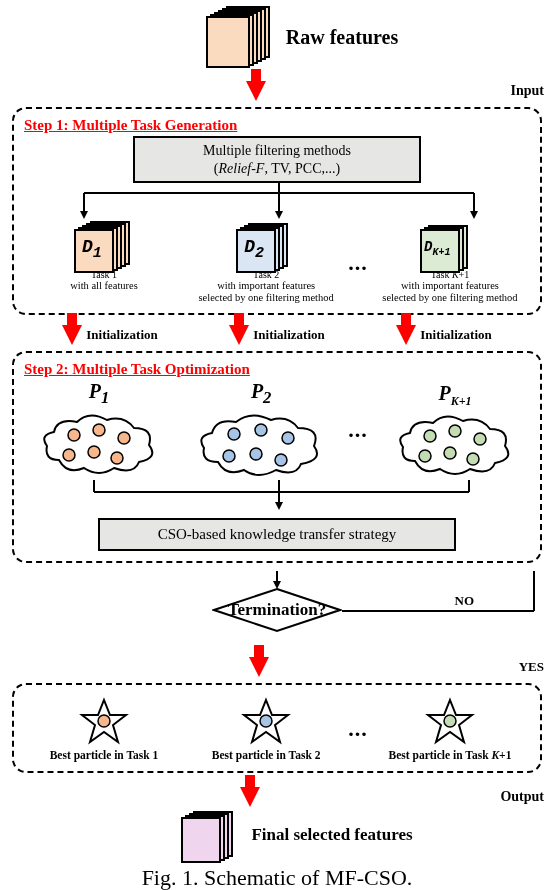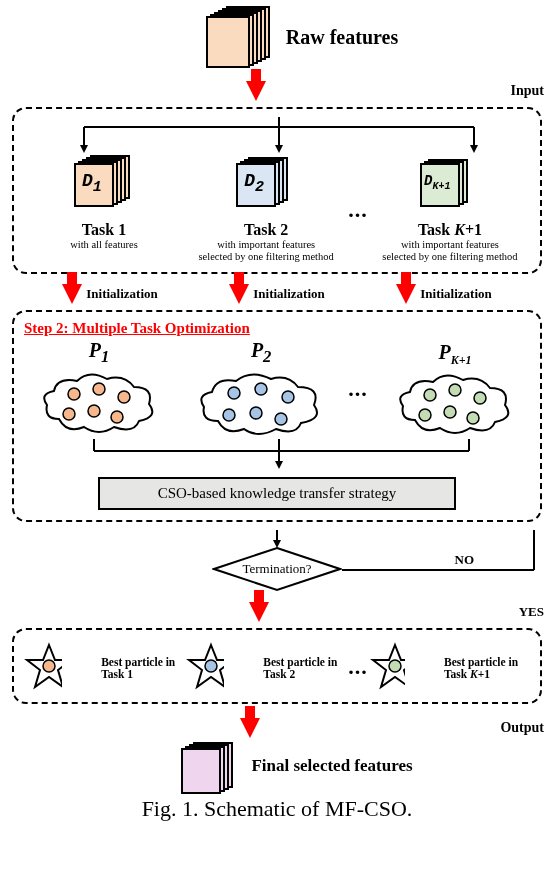--- a/index.html
+++ b/index.html
@@ -87,21 +87,21 @@
   }
   .task .stack-doc.small { width: 60px; height: 46px; font-family: Liberation Mono, monospace; }
   .task .d-label {
     position: absolute;
     left: 8px; top: 14px;
     font-style: italic;
     font-weight: bold;
     font-size: 18px;
     z-index: 10;
   }
-  .task-title { font-weight: bold; font-size: 16px; margin-top: 18px; }
+  .task-title { font-weight: normal; font-size: 10px; margin-top: 0; }
   .task-desc { font-size: 10.5px; text-align: center; line-height: 1.1; }
 
   .dots { font-weight: bold; font-size: 22px; align-self: center; letter-spacing:1px;}
 
   .init-row {
     display: flex;
     justify-content: space-between;
     padding: 0 20px;
     margin: 10px 0 2px 0;
     align-items: center;
@@ -130,27 +130,27 @@
     font-size: 15px;
   }
 
   .decision-wrap { display:flex; justify-content:center; margin: 8px 0 0 0;}
   .decision {
     width: 130px; height: 46px;
     display:flex; align-items:center; justify-content:center;
     position: relative;
   }
   .decision svg { position:absolute; inset:0; }
-  .decision-text { font-weight: normal; font-size: 13px; z-index:1;}
+  .decision-text { font-weight: bold; font-size: 17px; z-index:1;}
 
   .star-row {
     display:flex; justify-content:space-between; align-items:center;
     margin-top: 4px;
   }
-  .star-col { display:flex; align-items:center; width: 160px; gap: 39px;}
+  .star-col { display:flex; flex-direction:column; align-items:center; width: 160px;}
   .star-label { font-weight:bold; font-size: 11.5px; margin-top: 2px;}
 
   .caption {
     text-align:center;
     font-size: 22px;
     margin-top: 6px;
   }
 
   .yes-no { font-weight:bold; font-size:13px;}
 </style>
@@ -168,21 +168,28 @@
   </div>
   <div style="font-weight:bold; font-size:20px;">Raw features</div>
 </div>
 
 <div class="row" style="margin-top:16px; gap:2px;">
   <div class="arrow-down"></div>
   <div class="arrow-label" style="margin-left:6px;">Input</div>
 </div>
 
 <div class="dashed-box">
-
+  <div class="step-title">Step 1: Multiple Task Generation</div>
+
+  <div class="filter-box">
+    <div>Multiple filtering methods</div>
+    <div>
+      (<span style="font-style:italic">Relief-F</span>, TV, PCC,...)
+    </div>
+  </div>
 
   <svg width="510" height="36" style="display:block; margin:0 auto;">
     <line x1="255" y1="0" x2="255" y2="10" stroke="#000" stroke-width="2"></line>
     <line x1="60" y1="10" x2="450" y2="10" stroke="#000" stroke-width="2"></line>
     <line x1="60" y1="10" x2="60" y2="30" stroke="#000" stroke-width="2"></line>
     <line x1="255" y1="10" x2="255" y2="30" stroke="#000" stroke-width="2"></line>
     <line x1="450" y1="10" x2="450" y2="30" stroke="#000" stroke-width="2"></line>
     <polygon points="56,28 64,28 60,36" fill="#000"></polygon>
     <polygon points="251,28 259,28 255,36" fill="#000"></polygon>
     <polygon points="446,28 454,28 450,36" fill="#000"></polygon>
@@ -323,21 +330,21 @@
     <div class="decision">
       <svg viewBox="0 0 130 46">
         <polygon points="65,2 128,23 65,44 2,23" fill="#fff" stroke="#000" stroke-width="2"></polygon>
       </svg>
       <div class="decision-text">Termination?</div>
     </div>
   </div>
   <div style="position:absolute; right:70px; top:22px;" class="yes-no">NO</div>
 </div>
 
-<div class="row" style="gap:6px; margin-top:2px;text-align:right;">
+<div class="row" style="gap:6px; margin-top:16px;text-align:right;">
   <div class="arrow-down"></div>
   <div class="yes-no" style="margin-left:4px;">YES</div>
 </div>
 
 <div class="dashed-box">
   <div class="star-row">
     <div class="star-col">
       <svg width="50" height="50">
         <polygon points="25,3 31,18 47,18 34,28 39,45 25,35 11,45 16,28 3,18 19,18" fill="#fff" stroke="#000" stroke-width="2"></polygon>
         <circle cx="25" cy="24" r="6" fill="#f6b78c" stroke="#000" stroke-width="1.5"></circle>

